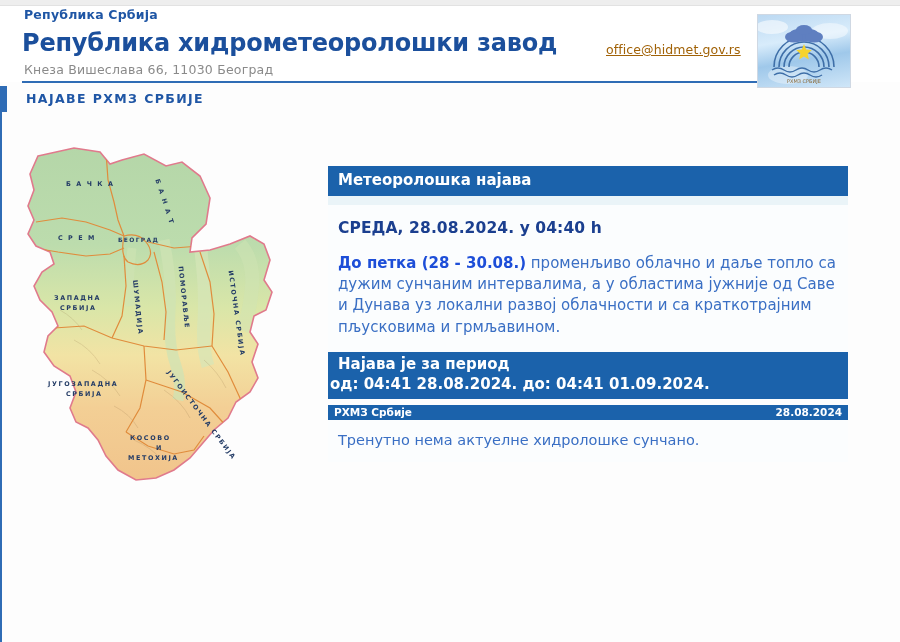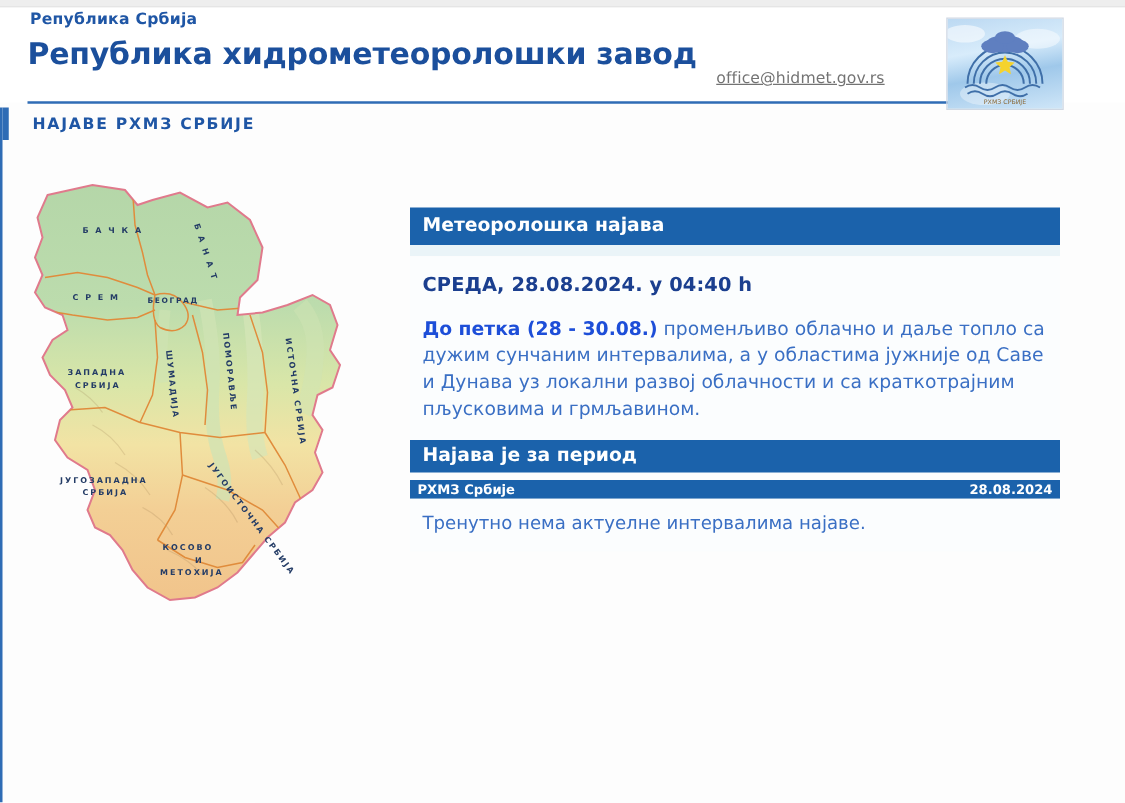--- a/index.html
+++ b/index.html
@@ -12,21 +12,21 @@
   }
   .page{position:absolute;inset:0;background:#fdfdfd;}
   .topstrip{position:absolute;left:0;top:0;width:900px;height:5px;background:#eeeeee;border-bottom:1px solid #e2e2e2;}
 
   
   .header{position:absolute;left:0;top:6px;width:900px;height:76px;background:#ffffff;}
   .org-small{position:absolute;left:24px;top:1px;font-size:12.5px;font-weight:bold;color:#1f56a5;letter-spacing:.2px;}
   .org-title{position:absolute;left:22px;top:23px;font-size:24px;font-weight:bold;color:#1b4f9c;letter-spacing:-.2px;white-space:nowrap;}
   .org-addr{position:absolute;left:24px;top:56px;font-size:12.5px;color:#8a8a8a;letter-spacing:.2px;}
   .hdr-rule{position:absolute;left:22px;top:75px;width:740px;height:2px;background:#2f6cb5;}
-  .email{position:absolute;left:573px;top:36px;font-size:12.5px;color:#737373;letter-spacing:.1px;margin-top:12px;}
+  .email{position:absolute;left:606px;top:36px;font-size:12.5px;color:#a16207;letter-spacing:.1px;}
 
   
   .logo{position:absolute;left:757px;top:8px;width:92px;height:72px;border:1px solid #cfd8e3;overflow:hidden;
         background:linear-gradient(170deg,#bcd9f2 0%,#d8ecfb 35%,#9fc8ea 60%,#cfe6f8 100%);}
   .logo svg{display:block;}
 
   
   .sec-bar{position:absolute;left:2px;top:86px;width:5px;height:26px;background:#2f6cb5;}
   .sec-title{position:absolute;left:26px;top:91px;font-size:12.5px;font-weight:bold;color:#1f56a5;letter-spacing:1.4px;}
 
@@ -61,20 +61,21 @@
 </head>
 <body>
 
 <div class="page">
 
   <div class="topstrip"></div>
 
   <div class="header">
     <div class="org-small">Република Србија</div>
     <div class="org-title">Република хидрометеоролошки завод</div>
+    <div class="org-addr">Кнеза Вишеслава 66, 11030 Београд</div>
     <div class="hdr-rule"></div>
     <a class="email" href="#">office@hidmet.gov.rs</a>
 
     <div class="logo">
       <svg viewBox="0 0 92 72" width="92" height="72">
 
         <ellipse cx="14" cy="12" rx="16" ry="7" fill="#ffffff" opacity=".55"></ellipse>
         <ellipse cx="72" cy="16" rx="18" ry="8" fill="#ffffff" opacity=".45"></ellipse>
         <ellipse cx="30" cy="60" rx="20" ry="9" fill="#ffffff" opacity=".35"></ellipse>
 
@@ -225,26 +226,27 @@
 
     <div class="body-pane">
       <div class="datehead">СРЕДА, 28.08.2024. у 04:40 h</div>
 
       <p class="para"><b>До петка (28 - 30.08.)</b><span> променљиво облачно и даље топло са дужим сунчаним интервалима, а у областима јужније од Саве и Дунава уз локални развој облачности и са краткотрајним пљусковима и грмљавином.</span></p>
 
     </div>
 
     <div class="period">
       <div class="l1">Најава је за период</div>
+      <div class="l2">од: 04:41 28.08.2024.  до: 04:41 01.09.2024.</div>
     </div>
 
     <div class="srcbar">
       <span>РХМЗ Србије</span>
       <span>28.08.2024</span>
     </div>
 
     <div class="hydro-pane">
-      <div class="hydro">Тренутно нема актуелне интервалима најаве.</div>
+      <div class="hydro">Тренутно нема актуелне хидролошке сунчано.</div>
     </div>
 
   </div>
 
 </div>
 
 </body></html>

